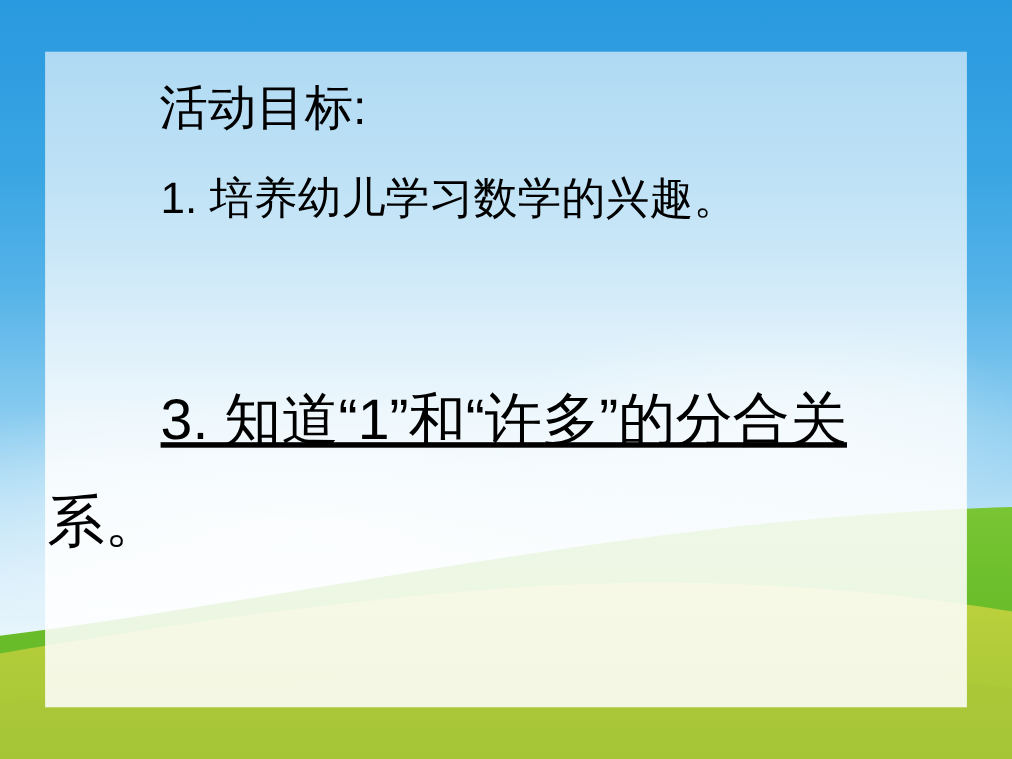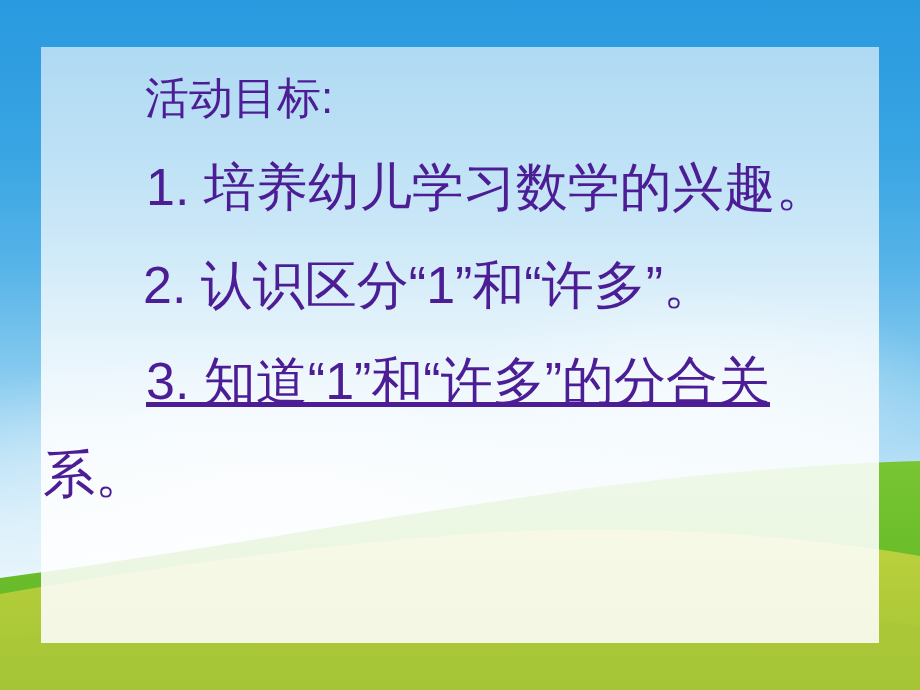--- a/index.html
+++ b/index.html
@@ -82,28 +82,28 @@
   
   .text-layer {
     position: absolute;
     left: 41px;
     top: 47px;
     width: 838px;
     height: 596px;
   }
   .line {
     position: absolute;
-    color: #4c1d95;
+    color: #000000;
     white-space: nowrap;
     font-family: "Liberation Sans", "DejaVu Sans", sans-serif;
     font-weight: 400;
     letter-spacing: 0px;
   }
   .line-1 { left: 104px; top: 22px;  font-size: 44px; }
-  .line-2 { left: 105px; top: 106px; font-size: 52px; }
+  .line-2 { left: 105px; top: 106px; font-size: 40px; }
   .line-3 { left: 102px; top: 204px; font-size: 52px; }
   .line-4 { left: 105px; top: 300px; font-size: 52px; text-decoration: underline; }
   .line-5 { left: 2px;   top: 393px; font-size: 52px; }
 </style>
 </head>
 <body>
 
 <div id="slide">
 
   <div class="sky"></div>
@@ -131,18 +131,17 @@
 
       <path d="M 0,690 L 0,640 C 200,622 460,606 700,610 C 800,612 870,618 920,626 L 920,690 Z" fill="#A8C63A" opacity="0.45"></path>
     </svg>
   </div>
 
   <div class="panel"></div>
 
   <div class="text-layer">
     <div class="line line-1">活动目标:</div>
     <div class="line line-2">1. 培养幼儿学习数学的兴趣。</div>
-    <div class="line line-3">2. 认识区分“1”和“许多”。</div>
     <div class="line line-4">3. 知道“1”和“许多”的分合关</div>
     <div class="line line-5">系。</div>
   </div>
 
 </div>
 
 </body></html>

